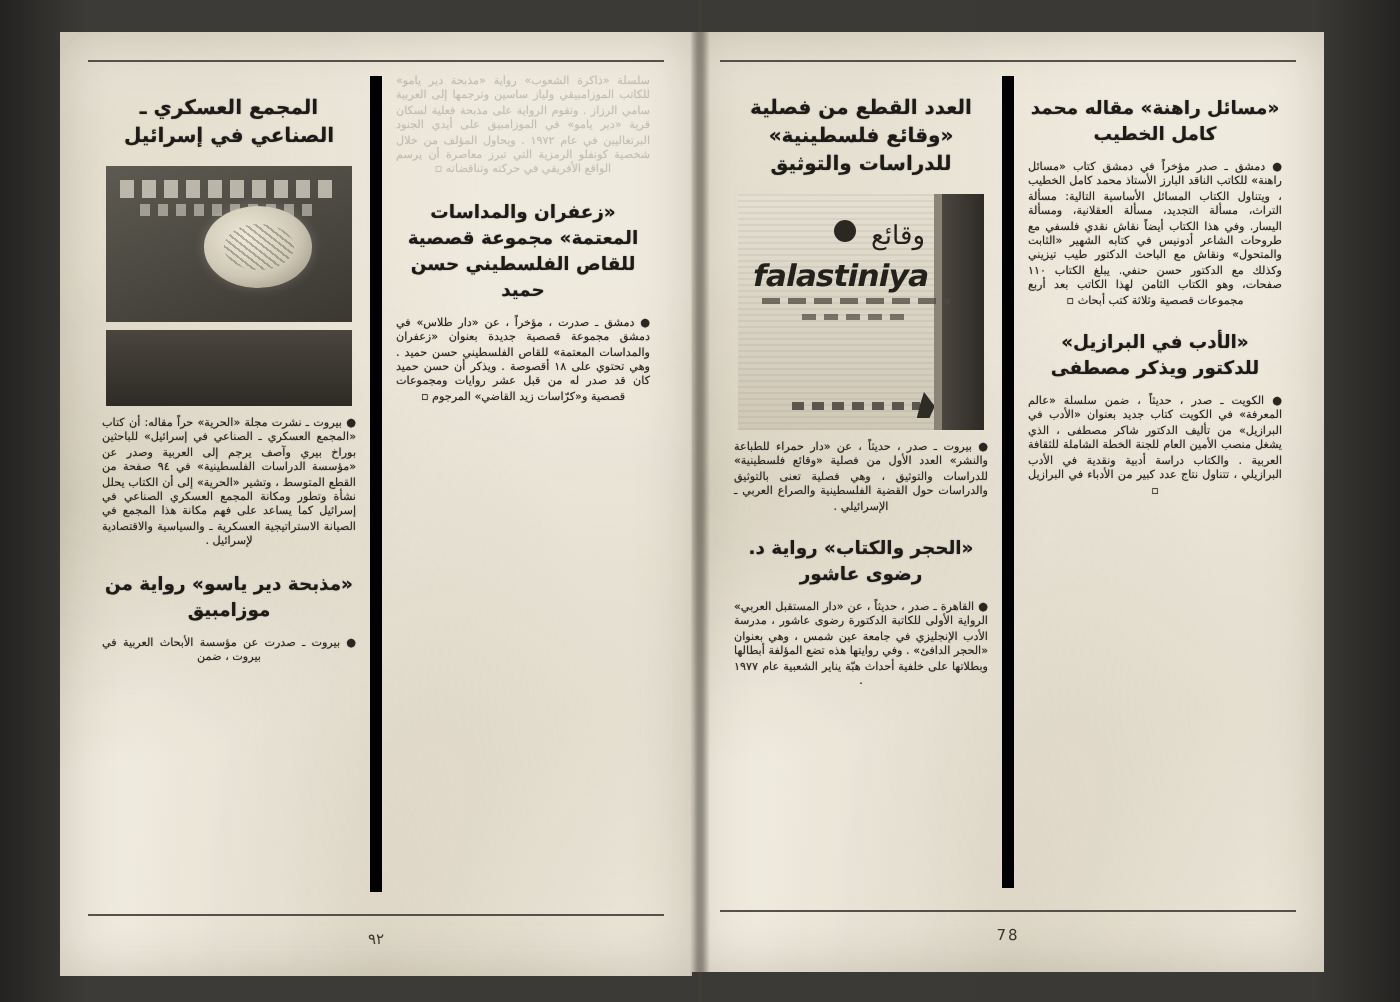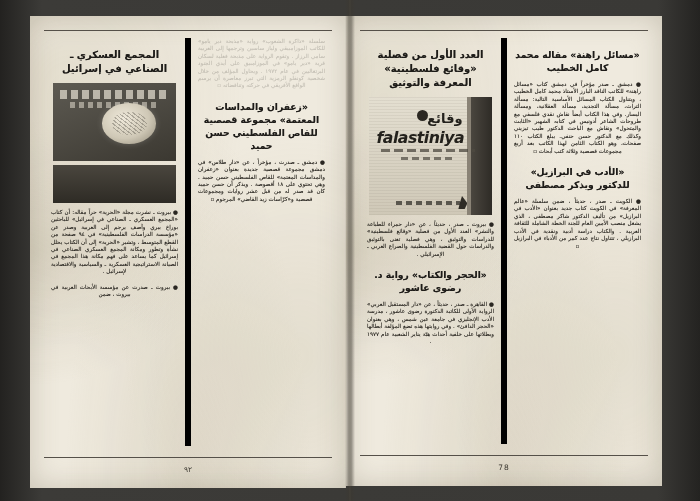--- a/index.html
+++ b/index.html
@@ -77,21 +77,21 @@
   }
   .cover .spine{position:absolute;right:0;top:0;width:17%;height:100%;
     background:linear-gradient(90deg,#4a463f,#2e2b26);}
   .cover .band{position:absolute;right:17%;top:0;width:3%;height:100%;
     background:#8a8376;}
   .cover .field{position:absolute;left:0;right:20%;top:0;bottom:0;
     background:
       repeating-linear-gradient(0deg,rgba(120,114,100,.10) 0 1px,rgba(255,255,255,0) 1px 3px),
       linear-gradient(180deg,#e4dfd1,#cfc8b7);}
   .cover .title-ar{position:absolute;right:24%;top:14px;
-    font-size:13px;font-weight:bold;color:#23211c;letter-spacing:.5px;}
+    font-size:13px;font-weight:normal;color:#23211c;letter-spacing:.5px;}
   .cover .title-lat{position:absolute;right:22%;top:32px;left:6%;
     text-align:center;font-size:15px;font-weight:bold;font-style:italic;
     color:#23211c;letter-spacing:-.5px;
     font-family:"DejaVu Sans","Liberation Sans",sans-serif;
     transform:scaleX(1.05);}
   .cover .logo{position:absolute;right:52%;top:13px;width:11px;height:11px;
     border-radius:50%;background:#2b2822;}
   .cover .sub1{position:absolute;right:14%;left:10%;top:52px;height:3px;
     background:repeating-linear-gradient(90deg,#4d4940 0 9px,transparent 9px 13px);
     opacity:.75;}
@@ -160,20 +160,21 @@
             <div class="darkcover">
               <div class="cap"></div>
               <div class="cap2"></div>
               <div class="oval"></div>
             </div>
             <div class="darkblock"></div>
           </div>
 
           <p class="body">● بيروت ـ نشرت مجلة «الحرية» حراً مقاله: أن كتاب «المجمع العسكري ـ الصناعي في إسرائيل» للباحثين بوراخ بيري وآصف يرجم إلى العربية وصدر عن «مؤسسة الدراسات الفلسطينية» في ٩٤ صفحة من القطع المتوسط ، وتشير «الحرية» إلى أن الكتاب يحلل نشأة وتطور ومكانة المجمع العسكري الصناعي في إسرائيل كما يساعد على فهم مكانة هذا المجمع في الصيانة الاستراتيجية العسكرية ـ والسياسية والاقتصادية لإسرائيل .</p>
 
+          <h2 class="headline">«مذبحة دير ياسو» رواية من موزامبيق</h2>
           <p class="body">● بيروت ـ صدرت عن مؤسسة الأبحاث العربية في بيروت ، ضمن</p>
         </div>
 
       </div>
 
       <div class="pagenum">٩٢</div>
     </div>
 
     <div class="page left">
       <div class="grain"></div>
@@ -184,21 +185,21 @@
 
         <div class="col">
           <h2 class="headline">«مسائل راهنة» مقاله محمد كامل الخطيب</h2>
           <p class="body">● دمشق ـ صدر مؤخراً في دمشق كتاب «مسائل راهنة» للكاتب الناقد البارز الأستاذ محمد كامل الخطيب ، ويتناول الكتاب المسائل الأساسية التالية: مسألة التراث، مسألة التجديد، مسألة العقلانية، ومسألة اليسار. وفي هذا الكتاب أيضاً نقاش نقدي فلسفي مع طروحات الشاعر أدونيس في كتابه الشهير «الثابت والمتحول» ونقاش مع الباحث الدكتور طيب تيزيني وكذلك مع الدكتور حسن حنفي. يبلغ الكتاب ١١٠ صفحات، وهو الكتاب الثامن لهذا الكاتب بعد أربع مجموعات قصصية وثلاثة كتب أبحاث ▫</p>
 
           <h2 class="headline">«الأدب في البرازيل» للدكتور ويذكر مصطفى</h2>
           <p class="body">● الكويت ـ صدر ، حديثاً ، ضمن سلسلة «عالم المعرفة» في الكويت كتاب جديد بعنوان «الأدب في البرازيل» من تأليف الدكتور شاكر مصطفى ، الذي يشغل منصب الأمين العام للجنة الخطة الشاملة للثقافة العربية . والكتاب دراسة أدبية ونقدية في الأدب البرازيلي ، تتناول نتاج عدد كبير من الأدباء في البرازيل ▫</p>
         </div>
 
         <div class="col">
-          <h2 class="headline big">العدد الأول من فصلية «وقائع فلسطينية» المعرفة والتوثيق</h2>
+          <h2 class="headline big">العدد القطع من فصلية «وقائع فلسطينية» للدراسات والتوثيق</h2>
 
           <div class="figure">
             <div class="cover">
               <div class="field"></div>
               <div class="band"></div>
               <div class="spine"></div>
               <div class="logo"></div>
               <div class="title-ar">وقائع</div>
               <div class="title-lat">falastiniya</div>
               <div class="sub1"></div>

